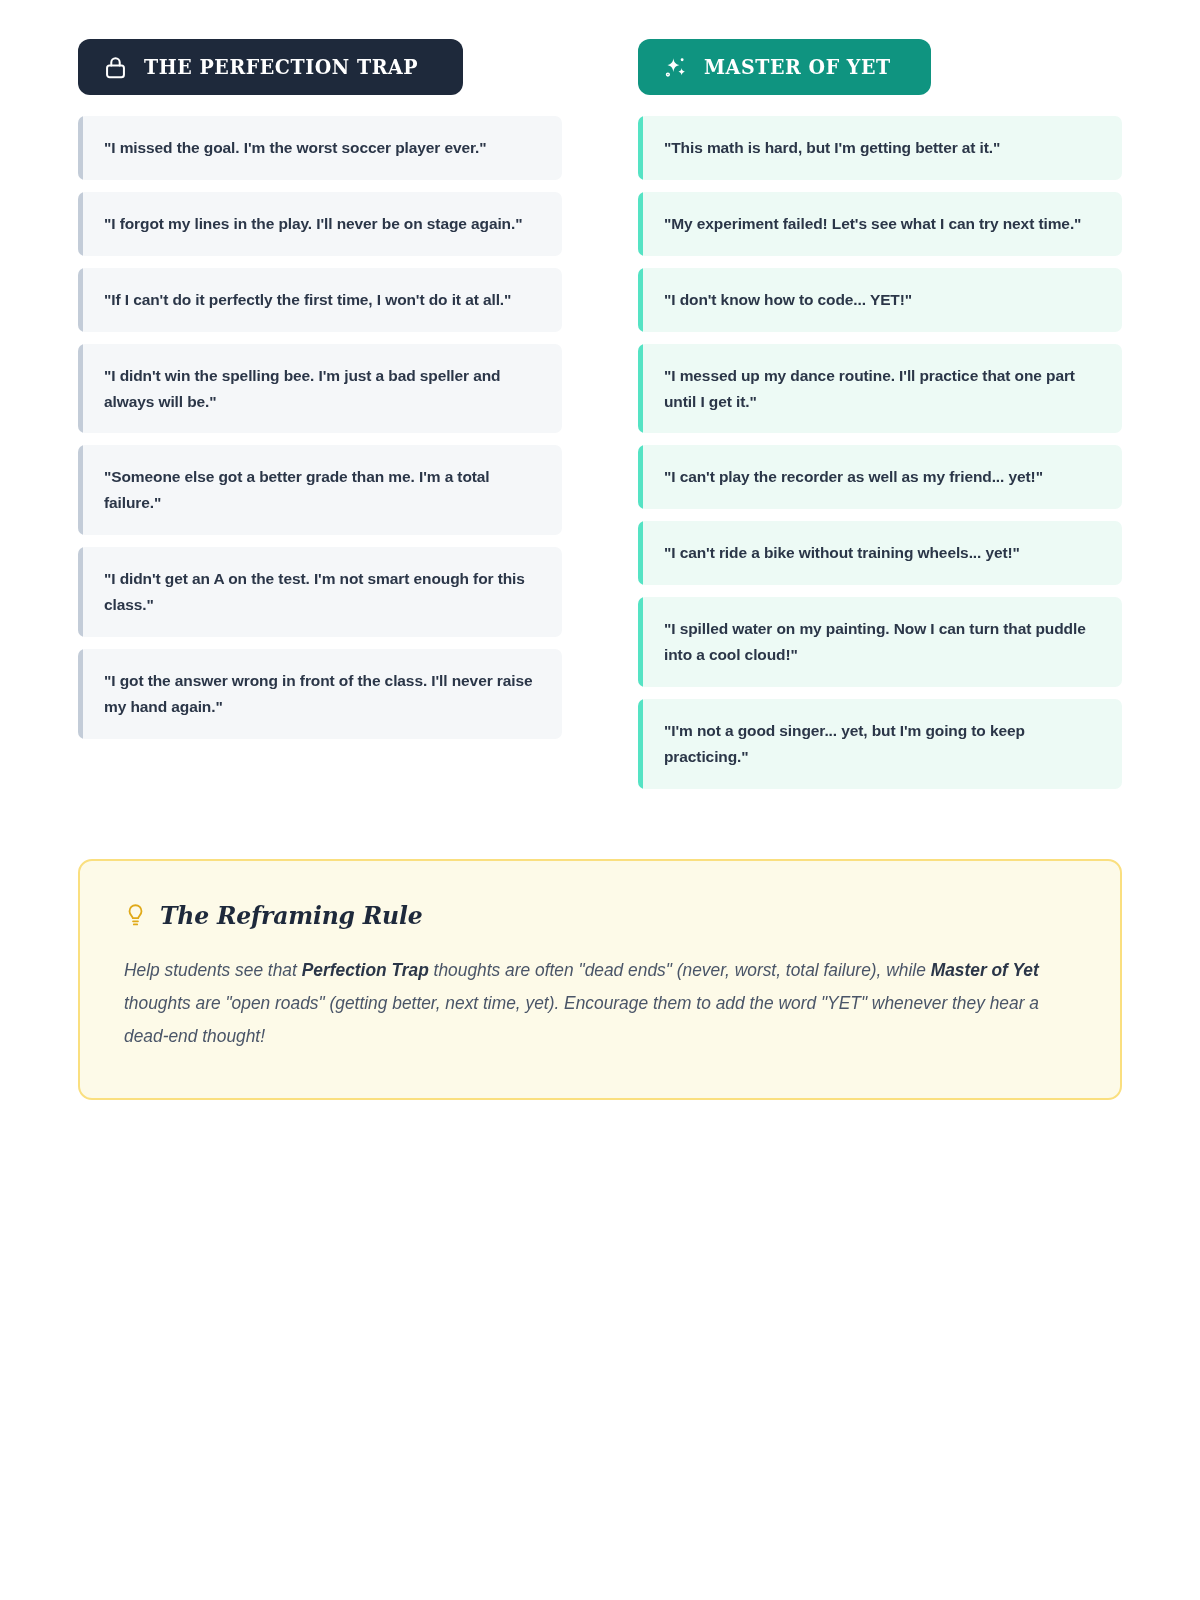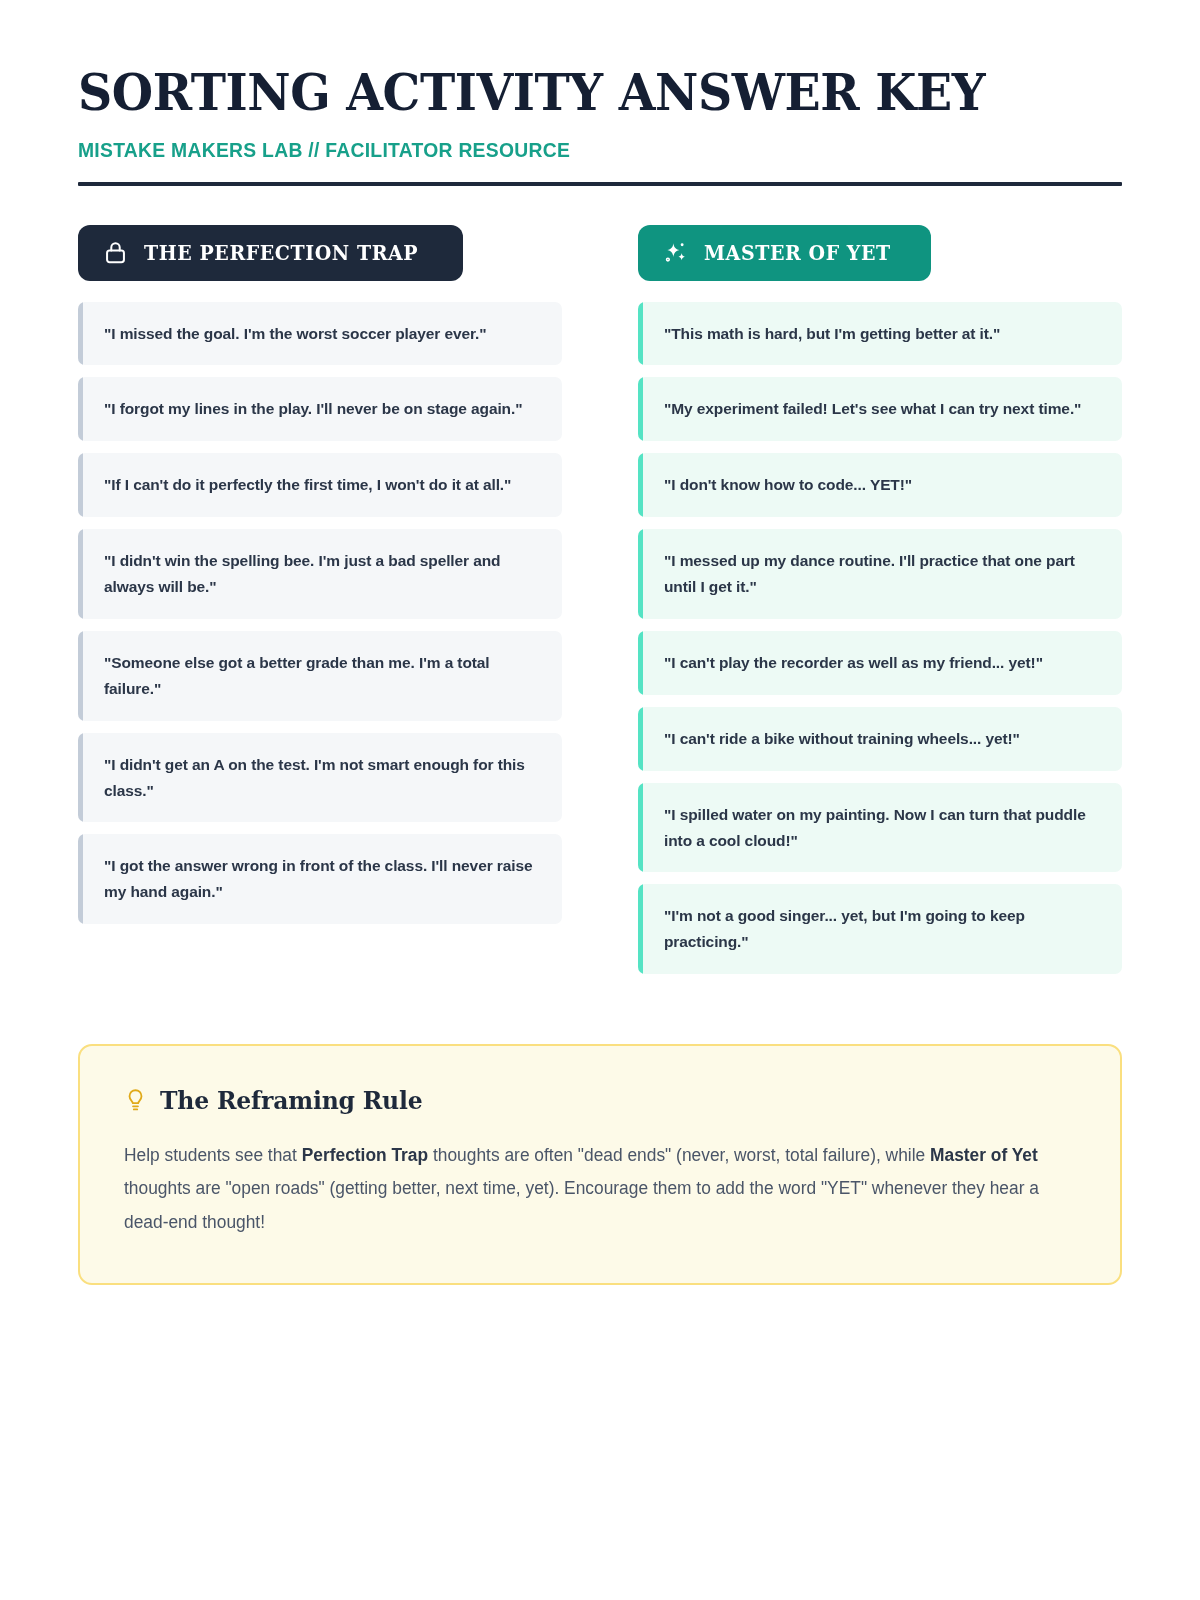--- a/index.html
+++ b/index.html
@@ -132,20 +132,21 @@
   .card.yet .accent { background: #55e3c4; }
 
   
   .callout {
     margin-top: 70px;
     background: #fdfae8;
     border: 2px solid #fadf7f;
     border-radius: 14px;
     padding: 40px 44px 44px 44px;
     box-sizing: border-box;
+    font-style: italic;
   }
   .callout-head {
     display: flex;
     align-items: center;
     gap: 14px;
   }
   .callout-head .bulb {
     display: flex;
     align-items: center;
     justify-content: center;
@@ -175,25 +176,20 @@
   .callout-body b {
     color: #2b3648;
     font-weight: bold;
   }
 </style>
 </head>
 <body>
 
 <div class="page">
 
-  <div class="header">
-    <h1 class="page-title">SORTING ACTIVITY ANSWER KEY</h1>
-    <div class="page-subtitle">MISTAKE MAKERS LAB // FACILITATOR RESOURCE</div>
-    <div class="header-rule"></div>
-  </div>
 
   <div class="columns">
 
     <div class="column">
       <div class="col-header dark">
         <span class="ch-icon">
           <svg width="23" height="25" viewBox="0 0 24 26" fill="none" aria-hidden="true">
             <rect x="3.2" y="11" width="17.6" height="12.2" rx="2.6" stroke="#ffffff" stroke-width="2.1"></rect>
             <path d="M7.6 11V7.8a4.4 4.4 0 0 1 8.8 0V11" stroke="#ffffff" stroke-width="2.1" stroke-linecap="round"></path>
           </svg>

